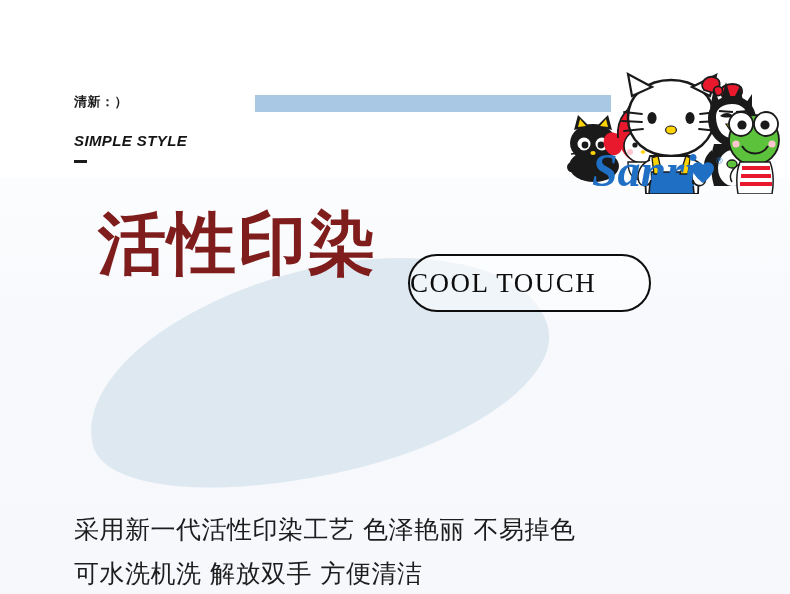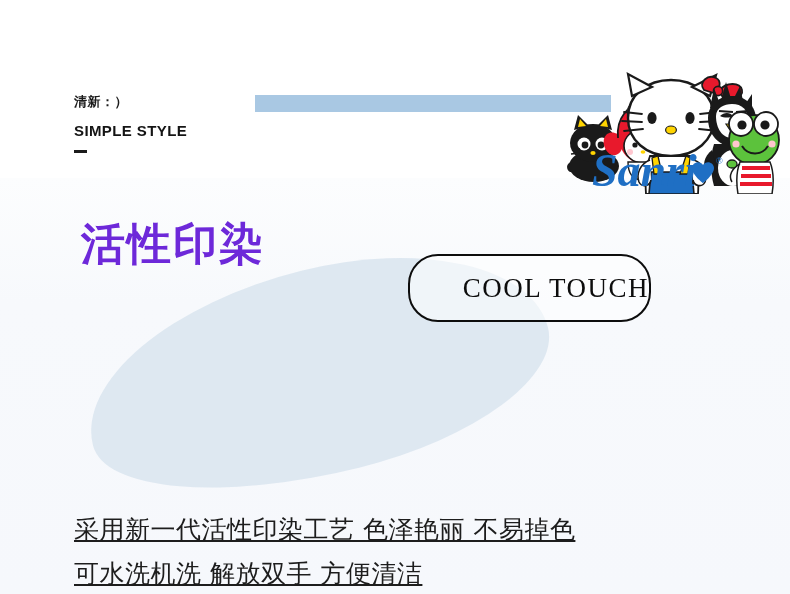--- a/index.html
+++ b/index.html
@@ -67,22 +67,23 @@
     letter-spacing: 0.5px;
     line-height: 15px;
     font-family: "DejaVu Sans", sans-serif;
   }
   .header-en {
     font-size: 15px;
     font-weight: bold;
     color: #141414;
     letter-spacing: 0.4px;
     line-height: 20px;
-    margin-top: 12px;
+    margin-top: 22px;
     font-family: "Liberation Sans", sans-serif;
+    font-style: italic;
   }
   .header-dash {
     width: 13px;
     height: 3px;
     background: #1b1b1b;
     margin-top: 9px;
   }
 
   .header-bar {
     position: absolute;
@@ -99,26 +100,26 @@
     left: 566px;
     top: 68px;
     width: 218px;
     height: 126px;
   }
   .sanrio svg { display: block; }
 
   
   .headline-1 {
     position: absolute;
-    left: 81px;
+    left: 98px;
     top: 210px;
     font-family: "DejaVu Sans", sans-serif;
-    font-size: 44px;
+    font-size: 68px;
     font-weight: bold;
-    color: #6d28d9;
+    color: #7f1d1d;
     letter-spacing: 2px;
     line-height: 68px;
     white-space: nowrap;
   }
 
   .headline-2 {
     position: absolute;
     left: 211px;
     top: 338px;
     font-family: "DejaVu Sans", sans-serif;
@@ -129,27 +130,27 @@
     line-height: 62px;
     white-space: nowrap;
   }
 
   
   .pill {
     position: absolute;
     left: 408px;
     top: 254px;
     width: 243px;
-    height: 68px;
+    height: 58px;
     border: 2.5px solid #0d0d0d;
     border-radius: 30px;
     background: rgba(255,255,255,0.55);
     display: flex;
     align-items: center;
-    justify-content: flex-end;
+    justify-content: flex-start;
     box-sizing: border-box;
   }
   .pill-label {
     font-family: "Liberation Serif", serif;
     font-size: 27px;
     letter-spacing: 1.5px;
     color: #0d0d0d;
     white-space: nowrap;
   }
 
@@ -158,21 +159,21 @@
     position: absolute;
     left: 74px;
     top: 508px;
     font-family: "DejaVu Sans", sans-serif;
     font-size: 25px;
     color: #1d1d1d;
     line-height: 44px;
     letter-spacing: 0.5px;
     white-space: nowrap;
   }
-  .body-copy div { white-space: nowrap; text-decoration: underline; }
+  .body-copy div { white-space: nowrap; }
 </style>
 </head>
 <body>
 
 <div class="page">
 
   <div class="lower-panel"></div>
   <div class="blob"></div>
 
   <div class="header">

